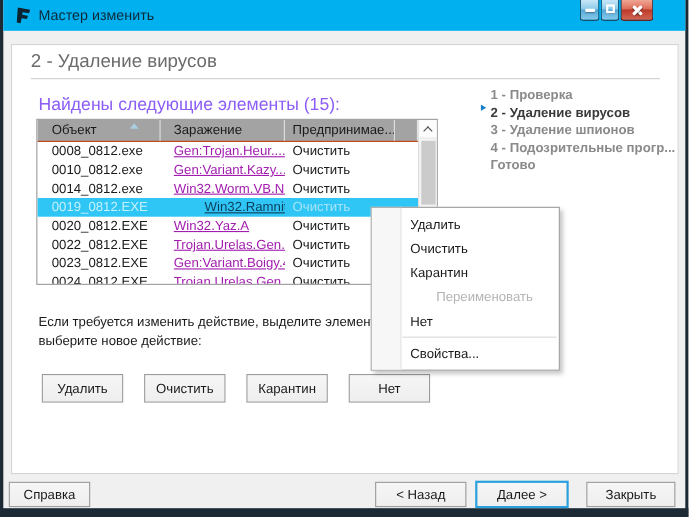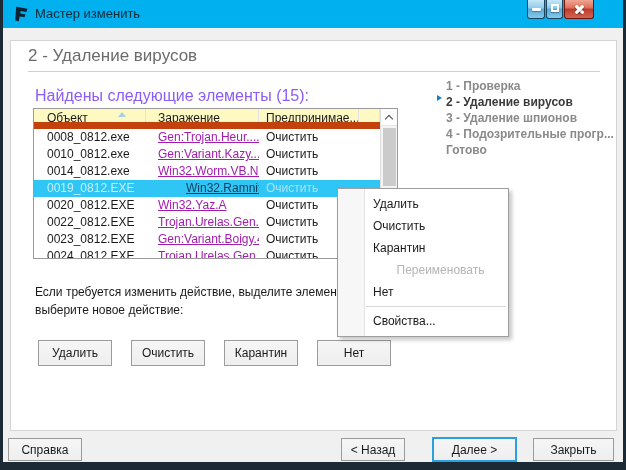--- a/index.html
+++ b/index.html
@@ -37,21 +37,21 @@
     background: #ffffff; border: 1px solid #d4d4d4; }
 
   .page-heading { position: absolute; left: 28px; top: 46px; font-size: 17px; color: #6b6b6b; }
   .heading-rule { position: absolute; left: 28px; top: 71px; width: 572px; height: 1px; background: #cfcfcf; }
   .found-label { position: absolute; left: 35px; top: 87px; font-size: 16px; color: #8b5cf6; }
 
   
   .file-table { position: absolute; left: 33px; top: 108px; width: 365px; height: 151px;
     background: #fff; border: 1px solid #9a9a9a; overflow: hidden; }
   .thead { position: absolute; left: 0; top: 0; width: 346px; height: 20px; display: flex;
-    border-bottom: 7px solid #c2410c; background: #fef9c3; }
+    border-bottom: 1px solid #c2410c; background: #a3a3a3; }
   .th { font-size: 12px; color: #1a1a1a; line-height: 19px; border-right: 1px solid #e2e2e2;
     overflow: hidden; white-space: nowrap; }
   .th1 { width: 112px; padding-left: 13px; }
   .th2 { width: 113px; padding-left: 12px; }
   .th3 { width: 100px; padding-left: 7px; }
   .th4 { flex: 1; }
   .sort-up { position: absolute; left: 84px; top: 3px; width: 0; height: 0;
     border-left: 4px solid transparent; border-right: 4px solid transparent;
     border-bottom: 5px solid #a9cfe3; }
   .tbody { position: absolute; left: 0; top: 20px; width: 346px; }
@@ -98,21 +98,21 @@
   .menu-gutter { position: absolute; left: 0; top: 0; bottom: 0; width: 27px;
     background: #f7f7f7; border-right: 1px solid #e3e3e3; }
   .menu-item { position: relative; height: 22px; line-height: 22px; padding-left: 35px;
     font-size: 12px; color: #1a1a1a; white-space: nowrap; }
   .menu-item.disabled { color: #b4b4b4; text-align: center; }
   .menu-sep { position: relative; height: 1px; background: #d9d9d9; margin: 3px 2px 3px 28px; }
 
   
   .footer-btn { position: absolute; height: 23px; }
   .help-btn  { left: 8px;   top: 438px; width: 74px; }
-  .back-btn  { left: 341px; top: 438px; width: 64px; }
+  .back-btn  { left: 341px; top: 438px; width: 83px; }
   .next-btn  { left: 432px; top: 437px; width: 85px; height: 25px; border: 2px solid #2aa1dd; }
   .close-btn { left: 533px; top: 438px; width: 81px; }
 </style>
 </head>
 <body>
 
 <div class="window">
   <div class="frame-left"></div>
   <div class="frame-right"></div>
   <div class="frame-bottom"></div>

